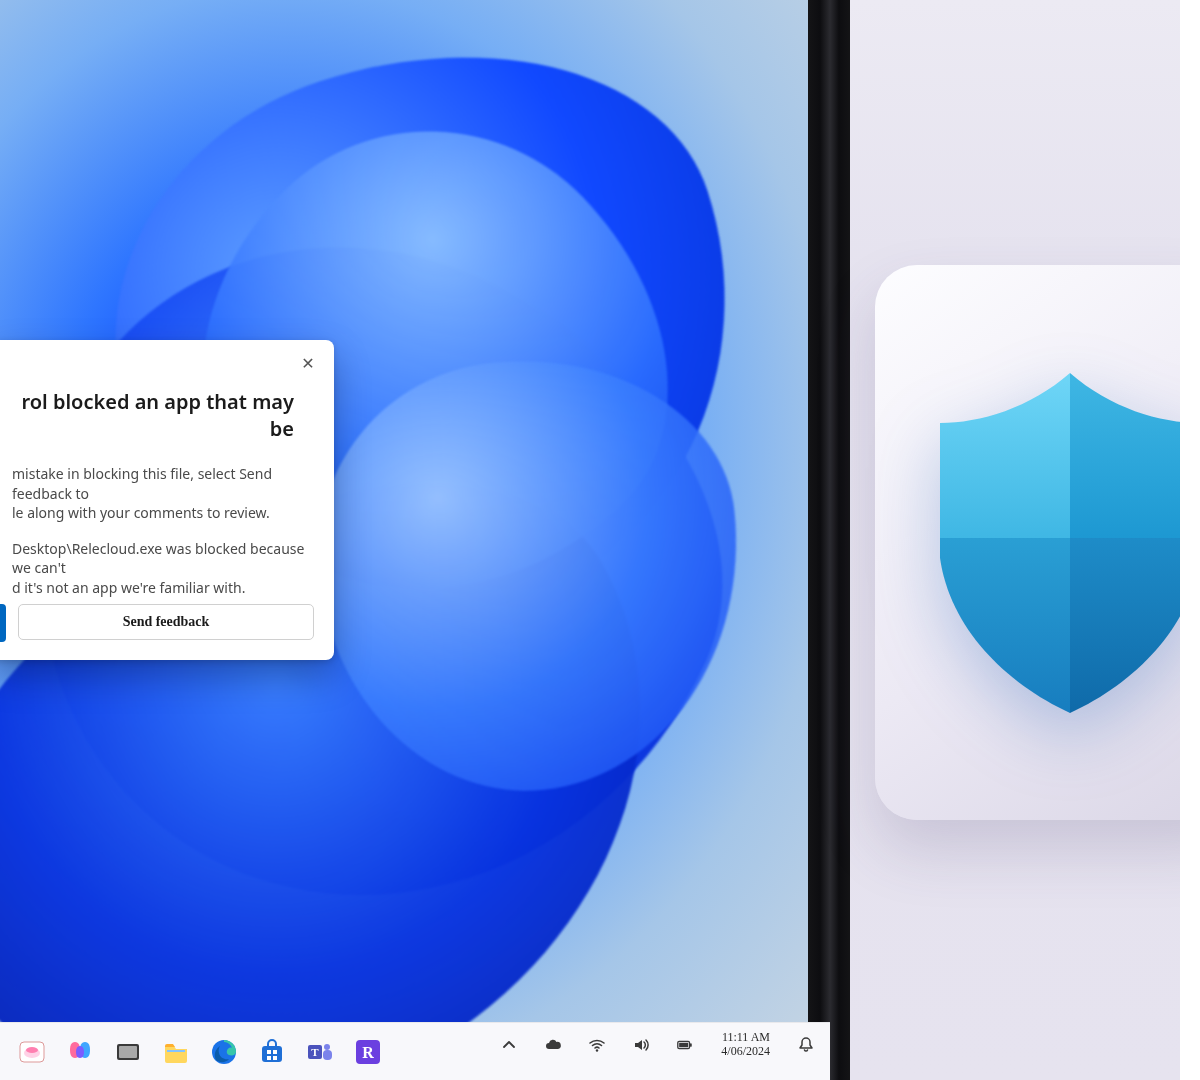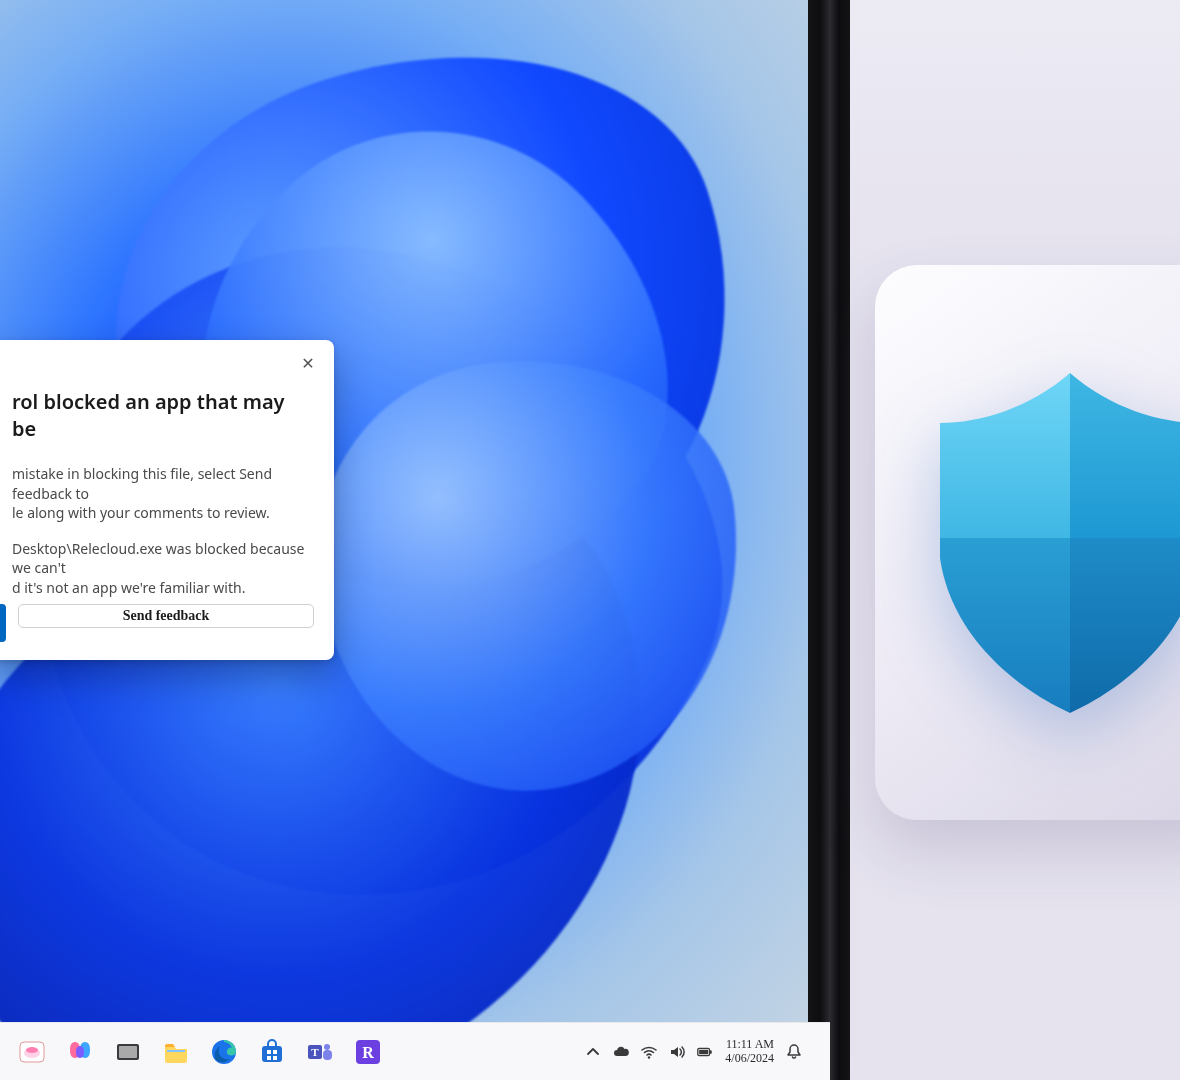--- a/index.html
+++ b/index.html
@@ -51,35 +51,35 @@
     z-index: 40;
   }
   .notif .close {
     position:absolute; top:10px; right:12px;
     width:28px; height:28px; border:none; background:transparent;
     color:#555; font-size:16px; line-height:28px; text-align:center;
     cursor:pointer; border-radius:4px;
   }
   .notif h1{
     font-size:20px; font-weight:600; color:#1b1b1b; line-height:1.35;
-    margin-top:30px; margin-bottom:22px; padding-right:20px;
+    margin-top:30px; margin-bottom:22px; padding-right:20px;text-align:right;
   }
   .notif p{
     font-size:14px; color:#4a4a4a; line-height:1.4; margin-bottom:16px;
     padding-right:4px;
   }
   .notif .actions{
     position:absolute; left:0; right:0; bottom:18px;
     display:flex; gap:12px; padding:0 20px 0 0;
   }
   .notif .primary-stub{
     width:14px; height:38px; background:#0067c0; border-radius:0 4px 4px 0;
   }
   .btn{
-    flex:1; height:24px; background:#ffffff; border:1px solid #d0d0d0;
+    flex:1; height:36px; background:#ffffff; border:1px solid #d0d0d0;
     border-radius:5px; font:600 14px "Segoe UI"; color:#1b1b1b; cursor:pointer;
   }
 
   
   .right-monitor{
     position:absolute; left:830px; top:0; width:370px; height:1080px;
     background: linear-gradient(180deg,#eceaf3 0%, #e4e1ee 30%, #e6e3ef 100%);
   }
   .right-monitor::before{
     content:""; position:absolute; left:0; top:0; width:20px; height:100%;
@@ -115,22 +115,22 @@
     display:flex; align-items:center; gap:4px;
   }
   .tb-icon{
     width:44px; height:44px; border:none; background:transparent;
     border-radius:6px; cursor:pointer;
     display:flex; align-items:center; justify-content:center;
   }
   .tb-icon svg, .tb-icon span.block{ width:28px; height:28px; display:block; }
 
   .tb-tray{
-    position:absolute; right:22px; top:0; height:100%;
-    display:flex; align-items:center; gap:0;
+    position:absolute; right:10px; top:0; height:100%;
+    display:flex; gap:16px;
   }
   .tray-btn{
     min-width:28px; height:44px; border:none; background:transparent;
     border-radius:6px; cursor:pointer;
     display:flex; align-items:center; justify-content:center;
     color:#3a3a3a;
   }
   .tray-btn svg{ width:18px; height:18px; }
   .clock{
     height:44px; padding:4px 6px; border:none; background:transparent;

